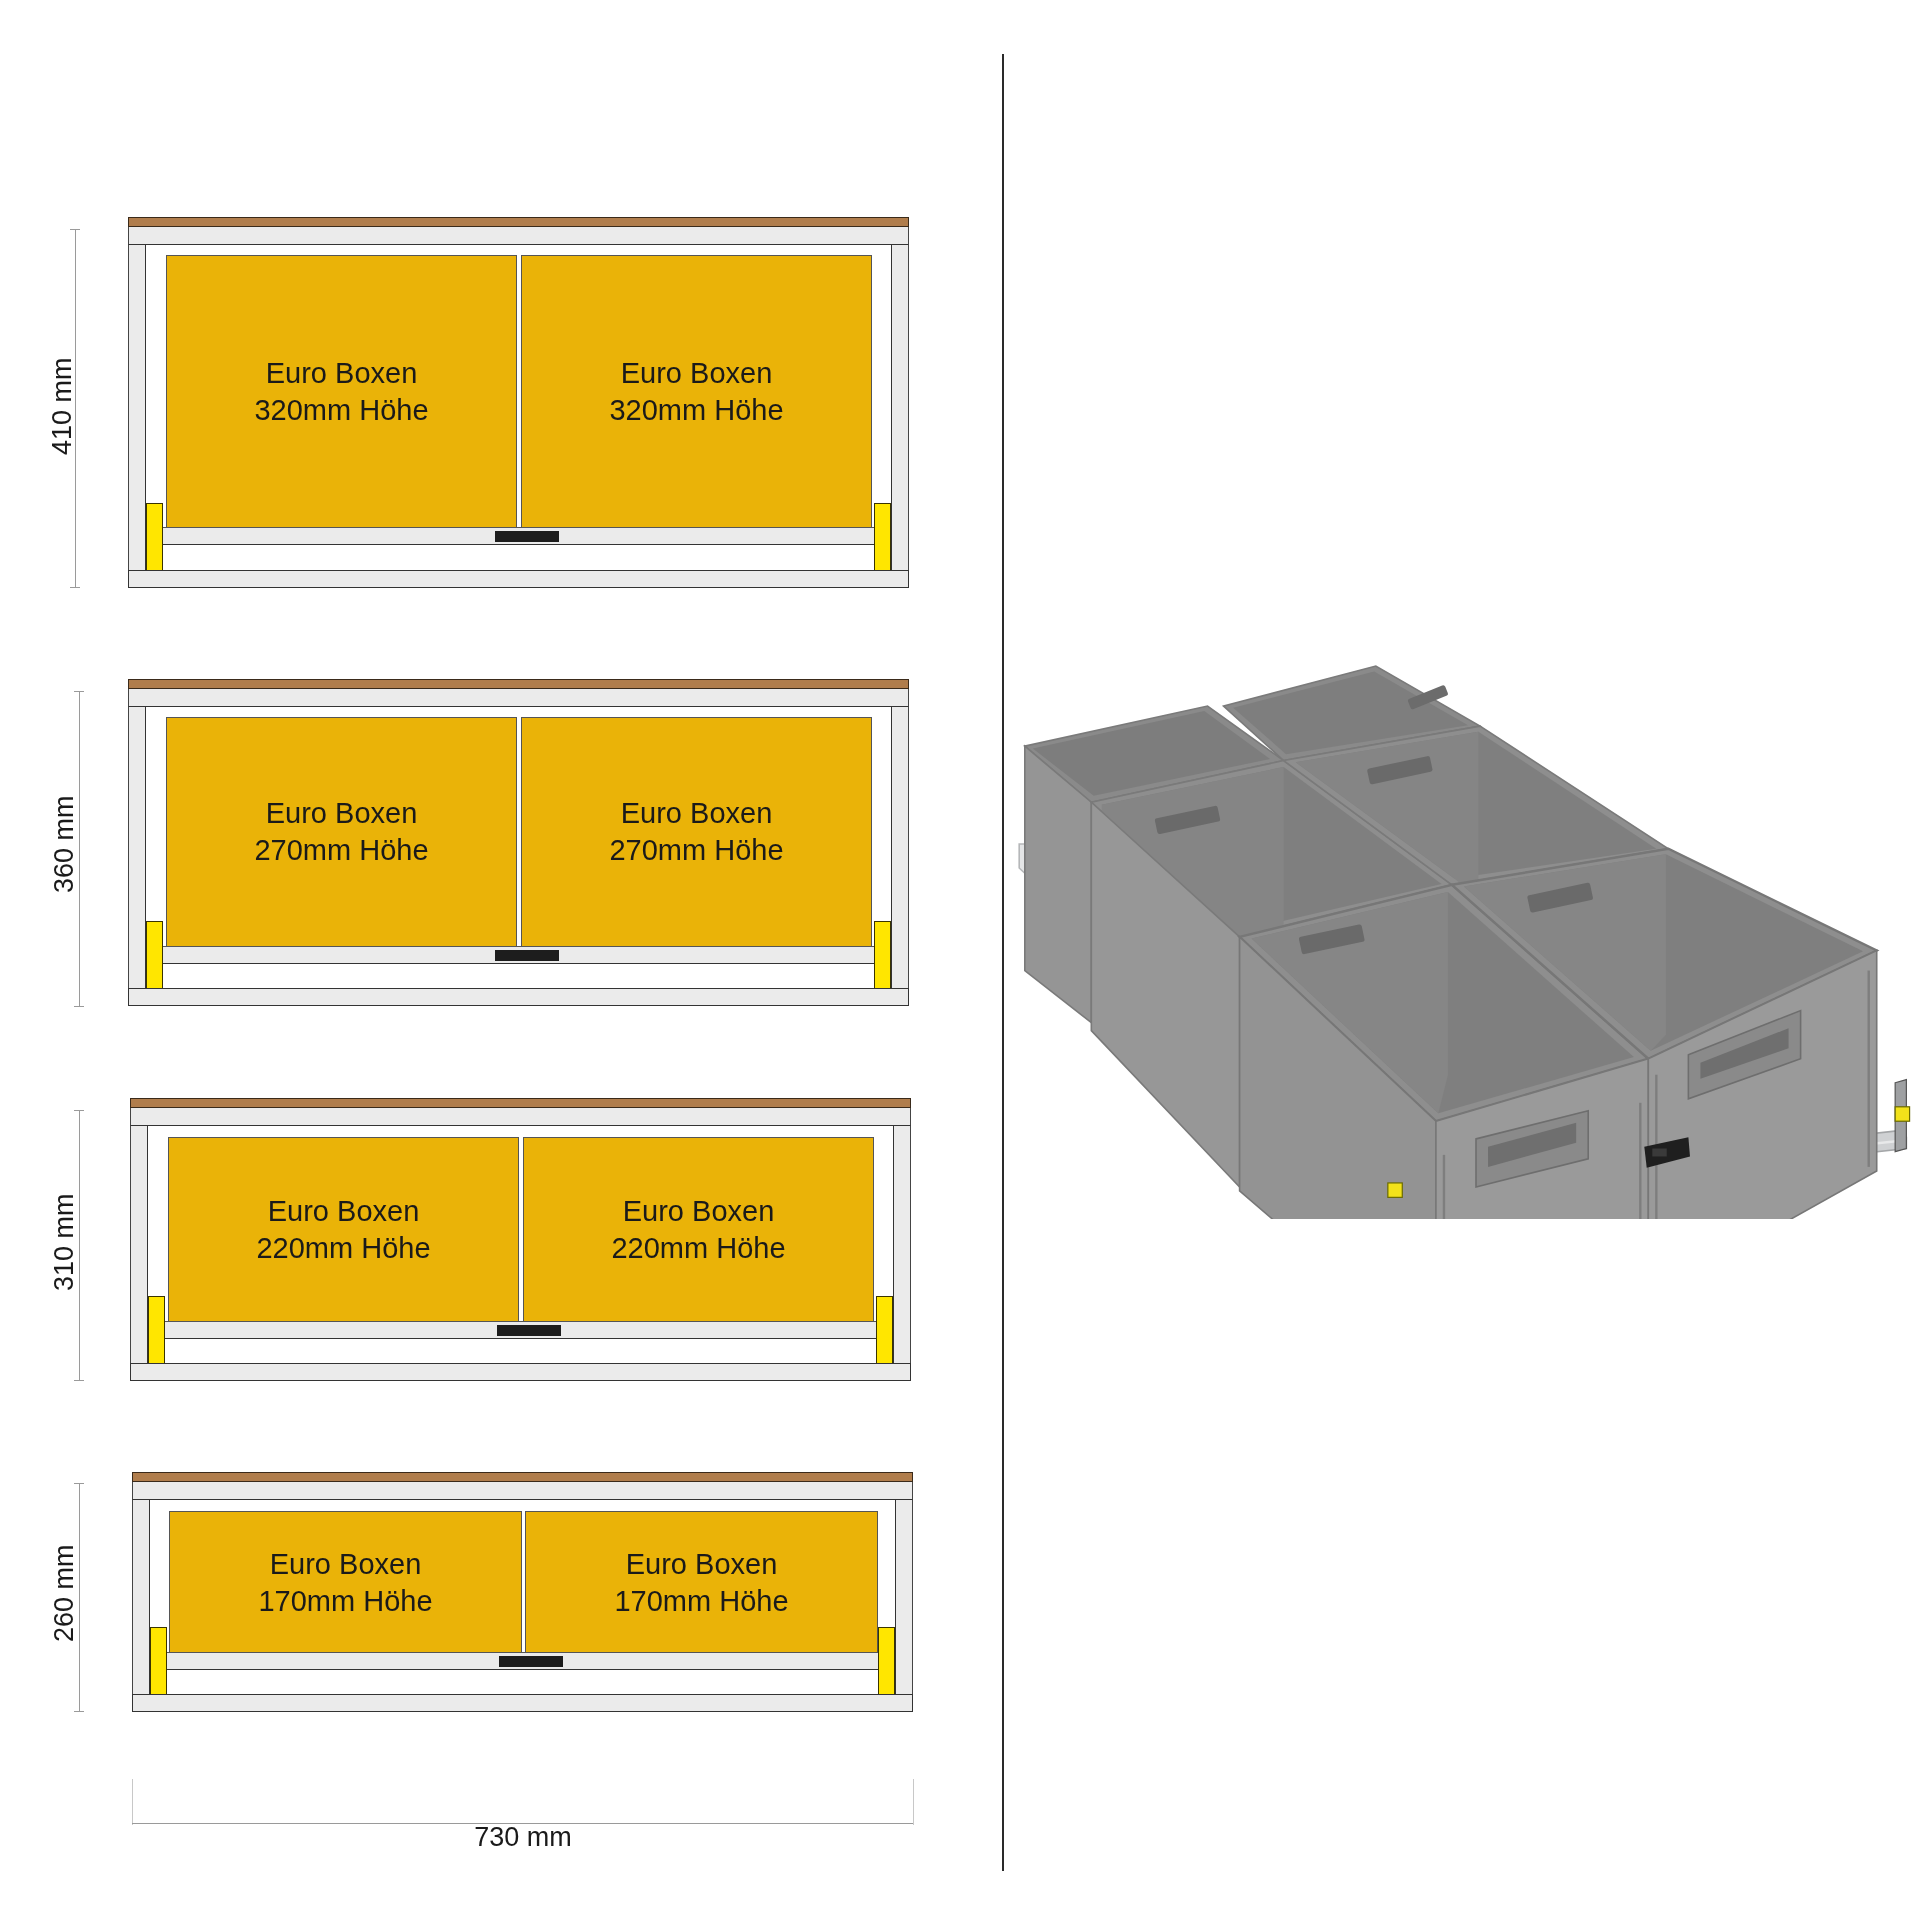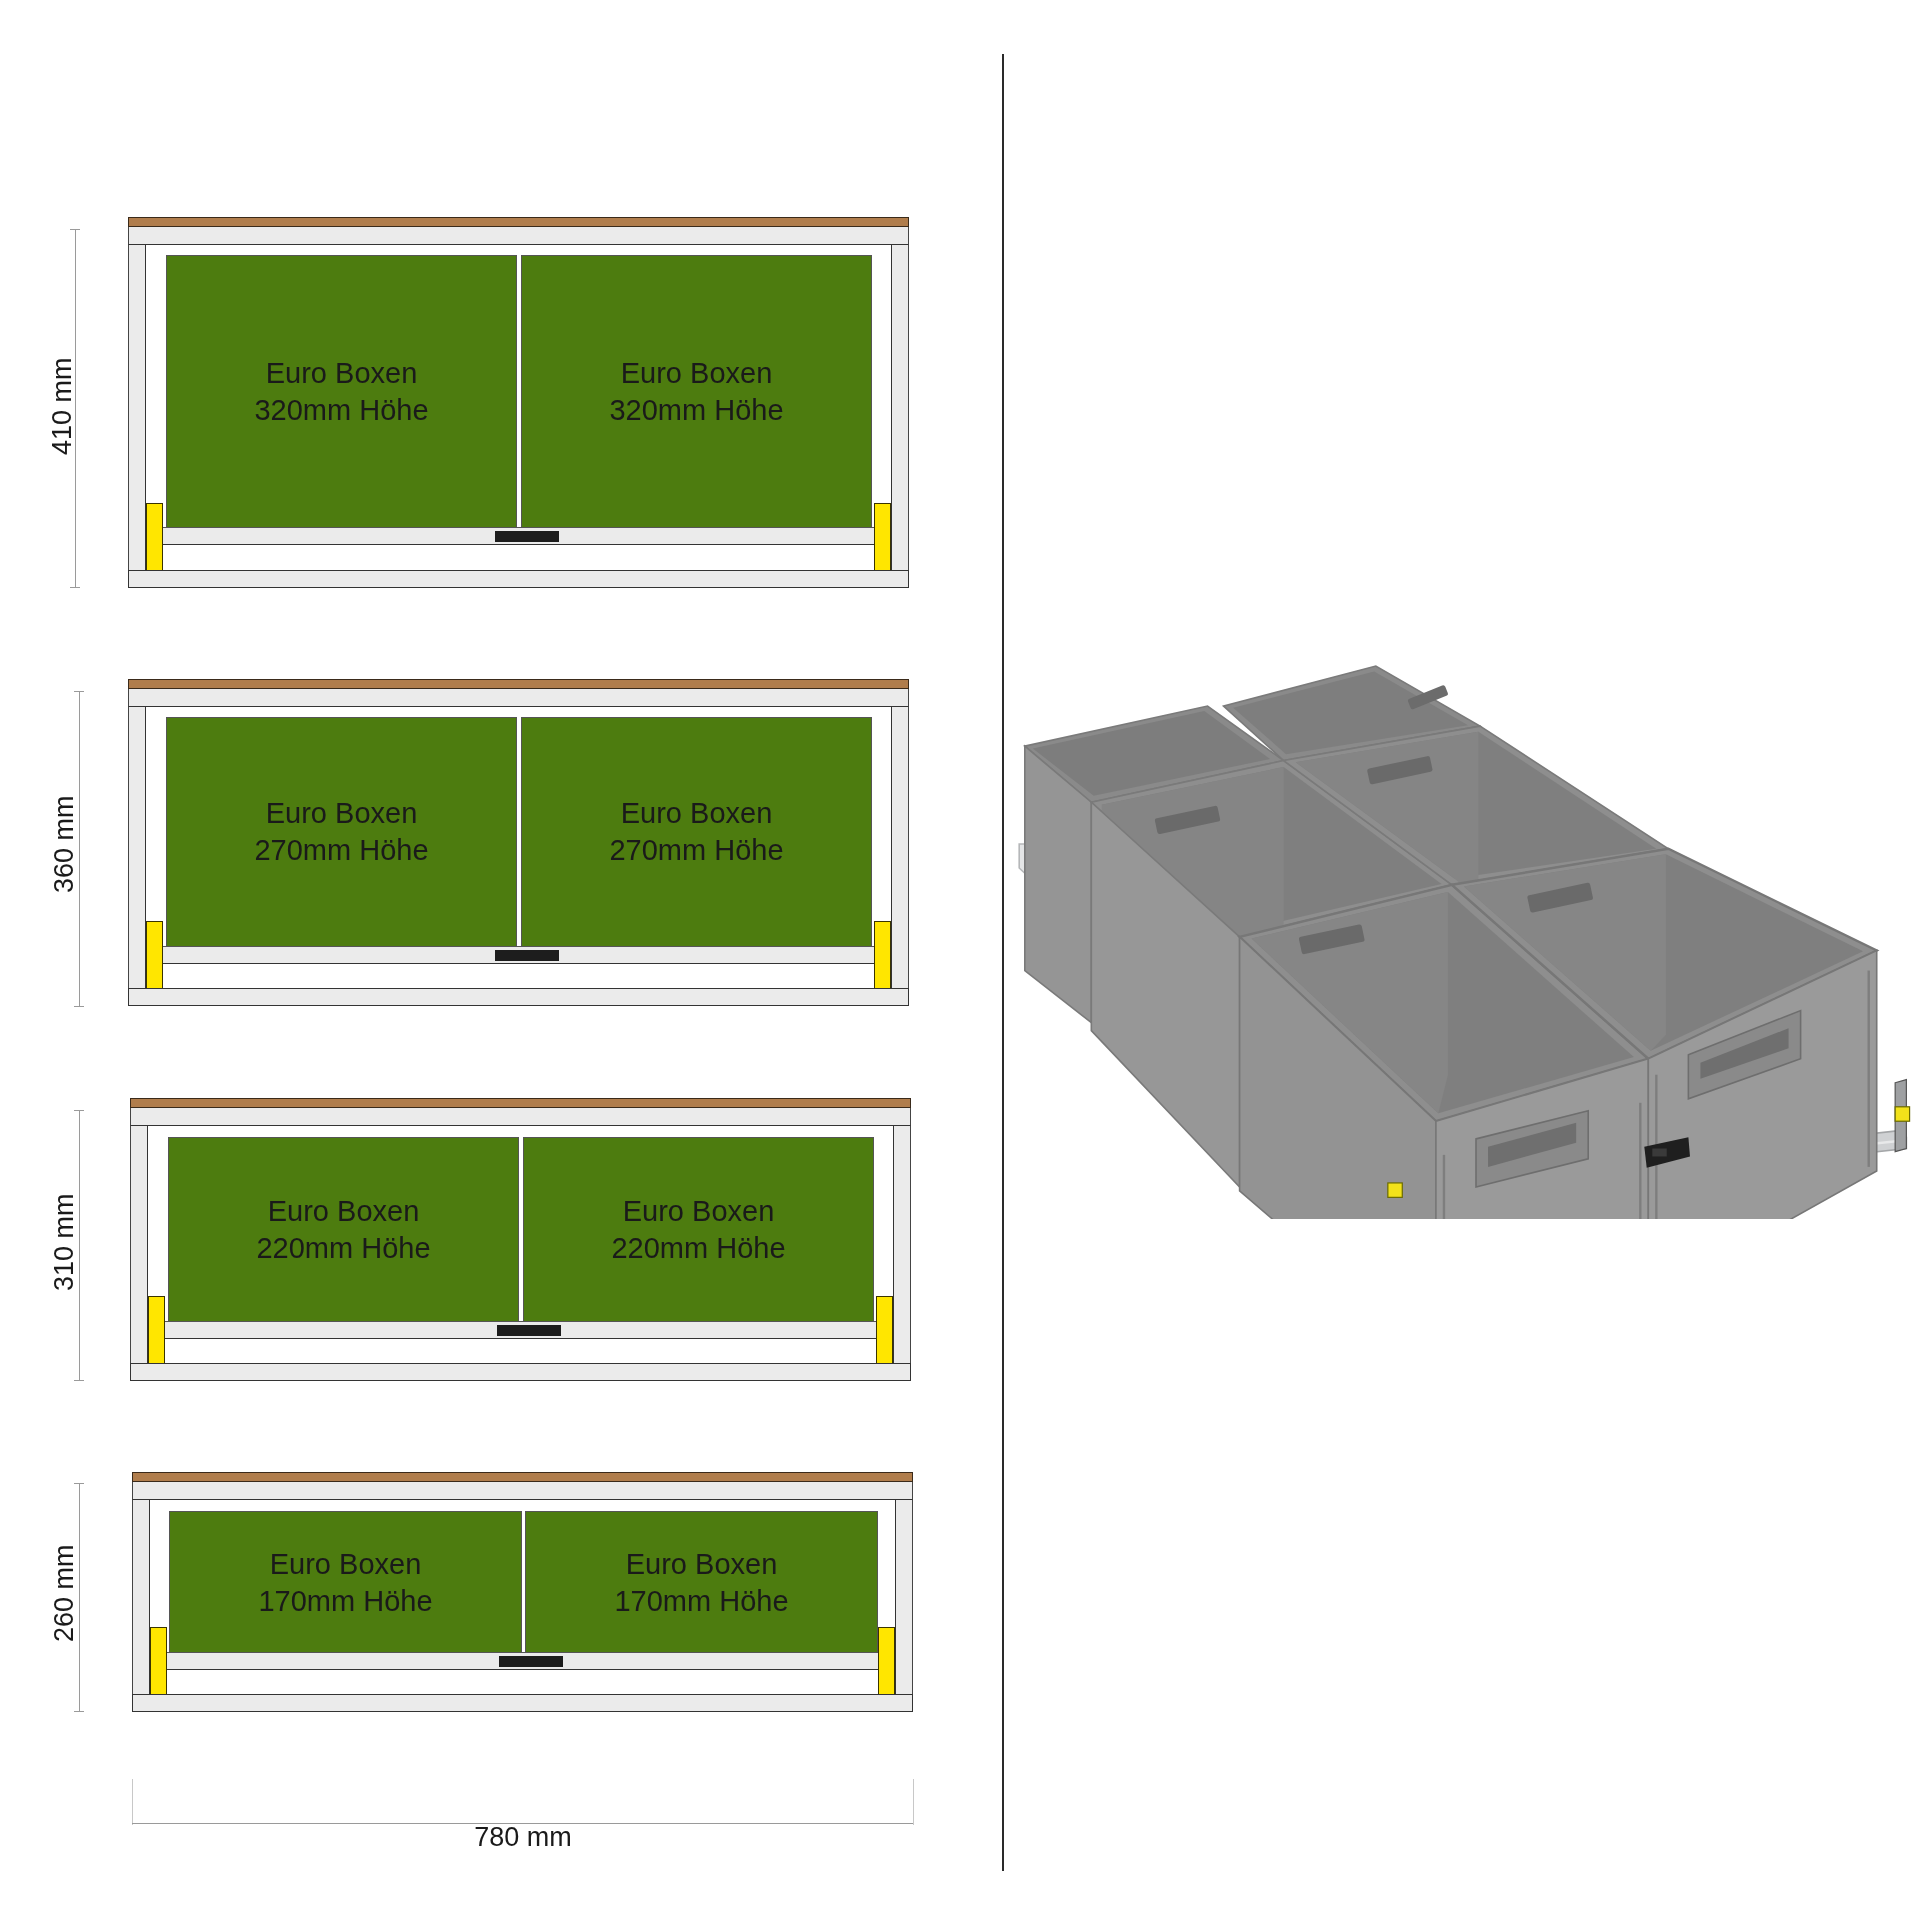--- a/index.html
+++ b/index.html
@@ -20,21 +20,21 @@
          background:#ebebeb; border:1.6px solid #333; box-sizing:border-box; }
   .panel .shelf { position:absolute; left:34px; right:34px; height:18.4px;
          background:#ebebeb; border-top:1.6px solid #555; border-bottom:1.6px solid #333;
          box-sizing:border-box; }
   .panel .handle { position:absolute; width:64px; height:10.4px; background:#1d1d1d;
          left:50%; margin-left:-24px; }
   .panel .yellow { position:absolute; width:17px; background:#ffe600;
          border:1.6px solid #3a3400; box-sizing:border-box; bottom:16px; }
   .panel .yellow.l { left:17.6px; }
   .panel .yellow.r { right:17.6px; }
-  .panel .box { position:absolute; background:#4d7c0f; border:1.6px solid #555;
+  .panel .box { position:absolute; background:#eab308; border:1.6px solid #555;
          box-sizing:border-box; display:flex; flex-direction:column;
          align-items:center; justify-content:center; text-align:center; }
   .panel .box .l1, .panel .box .l2 { font-size:29px; line-height:37px; color:#1a1a1a; }
 
   .dim-v { position:absolute; width:0.8px; background:#9a9a9a; }
   .dim-v::before, .dim-v::after { content:""; position:absolute; left:-4.8px; width:9.6px;
          height:0.8px; background:#9a9a9a; }
   .dim-v::before { top:0; } .dim-v::after { bottom:0; }
   .dim-label-v { position:absolute; font-size:27px; color:#1a1a1a; white-space:nowrap;
          transform:rotate(-90deg); transform-origin:center center; }
@@ -142,21 +142,21 @@
     <div class="handle" style="top:3.2px;"></div>
   </div>
   <div class="yellow l" style="height:69px;"></div>
   <div class="yellow r" style="height:69px;"></div>
   <div class="bottom-plate"></div>
 </div>
 
 <div class="dim-h-tick" style="left:132px; top:1779px; height:46px;"></div>
 <div class="dim-h-tick" style="left:913px; top:1779px; height:46px;"></div>
 <div class="dim-h" style="left:132px; top:1823px; width:781px;"></div>
-<div class="dim-label-h" style="left:443px; top:1822px; width:160px;">780 mm</div>
+<div class="dim-label-h" style="left:443px; top:1822px; width:160px;">730 mm</div>
 
 <div class="divider"></div>
 
 <div class="product">
   <svg width="910" height="561" viewBox="0 0 1135 700" xmlns="http://www.w3.org/2000/svg">
 
     <g>
       <polygon points="5,232 18,232 470,660 470,690 458,690 5,262" fill="#e4e5e6" stroke="#b5b7b9" stroke-width="2"></polygon>
       <line x1="12" y1="245" x2="462" y2="672" stroke="#c9cbcd" stroke-width="2"></line>
 

